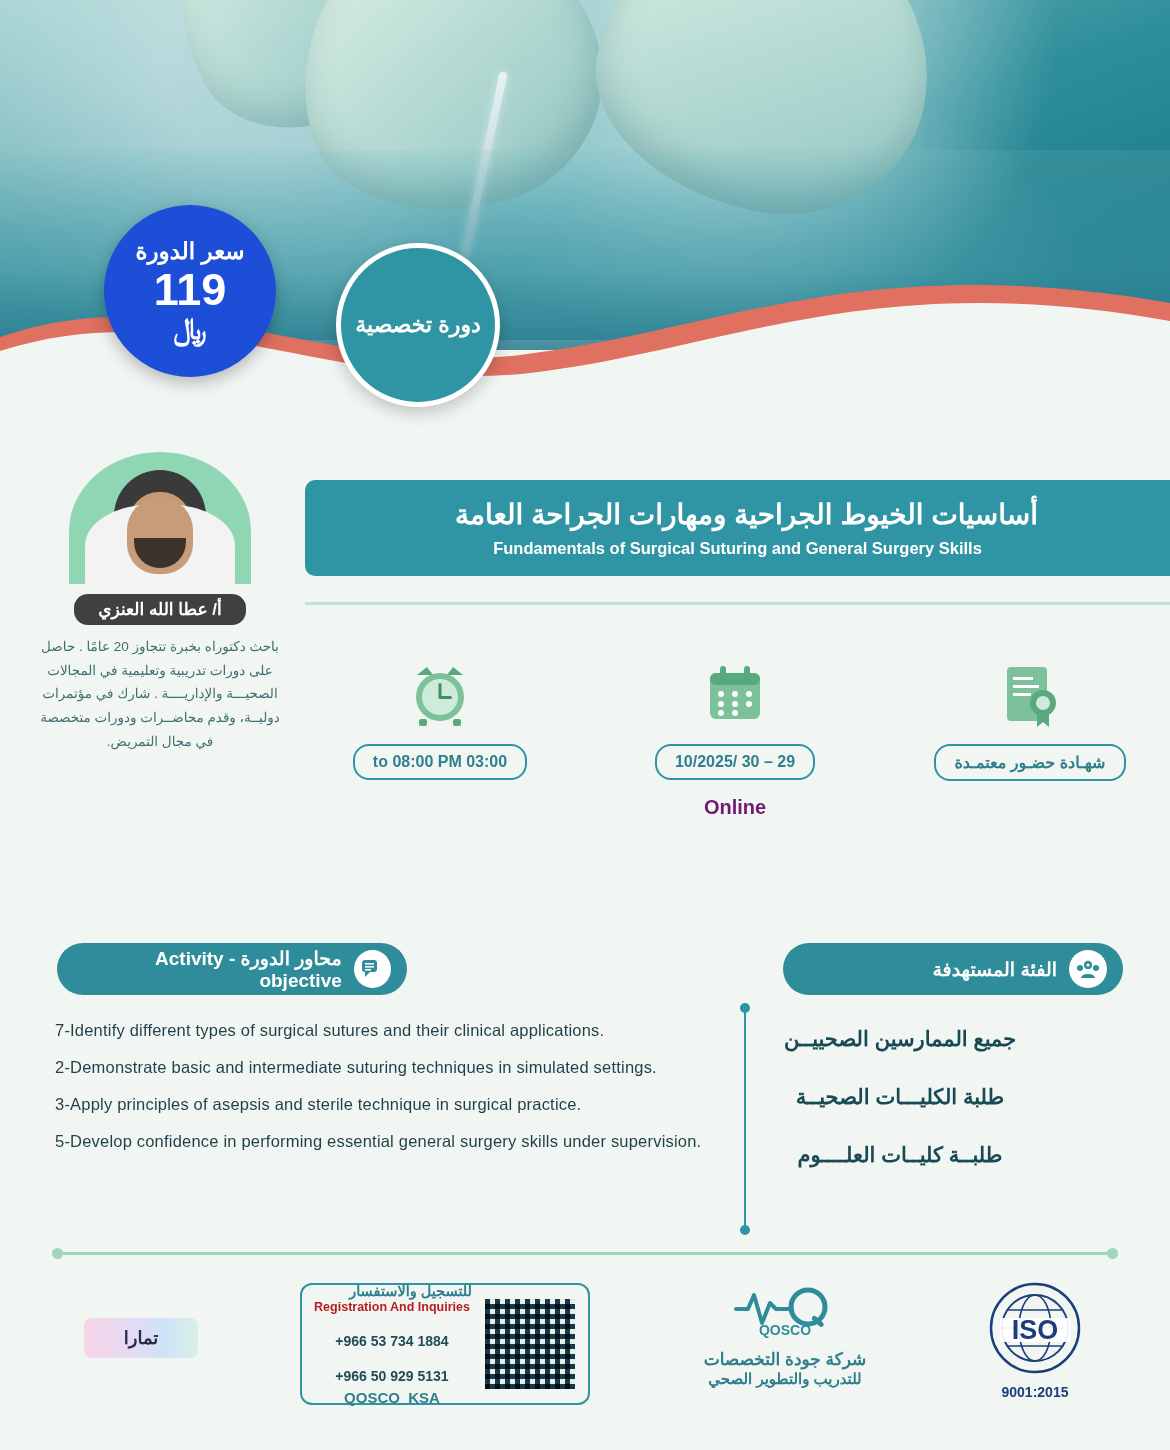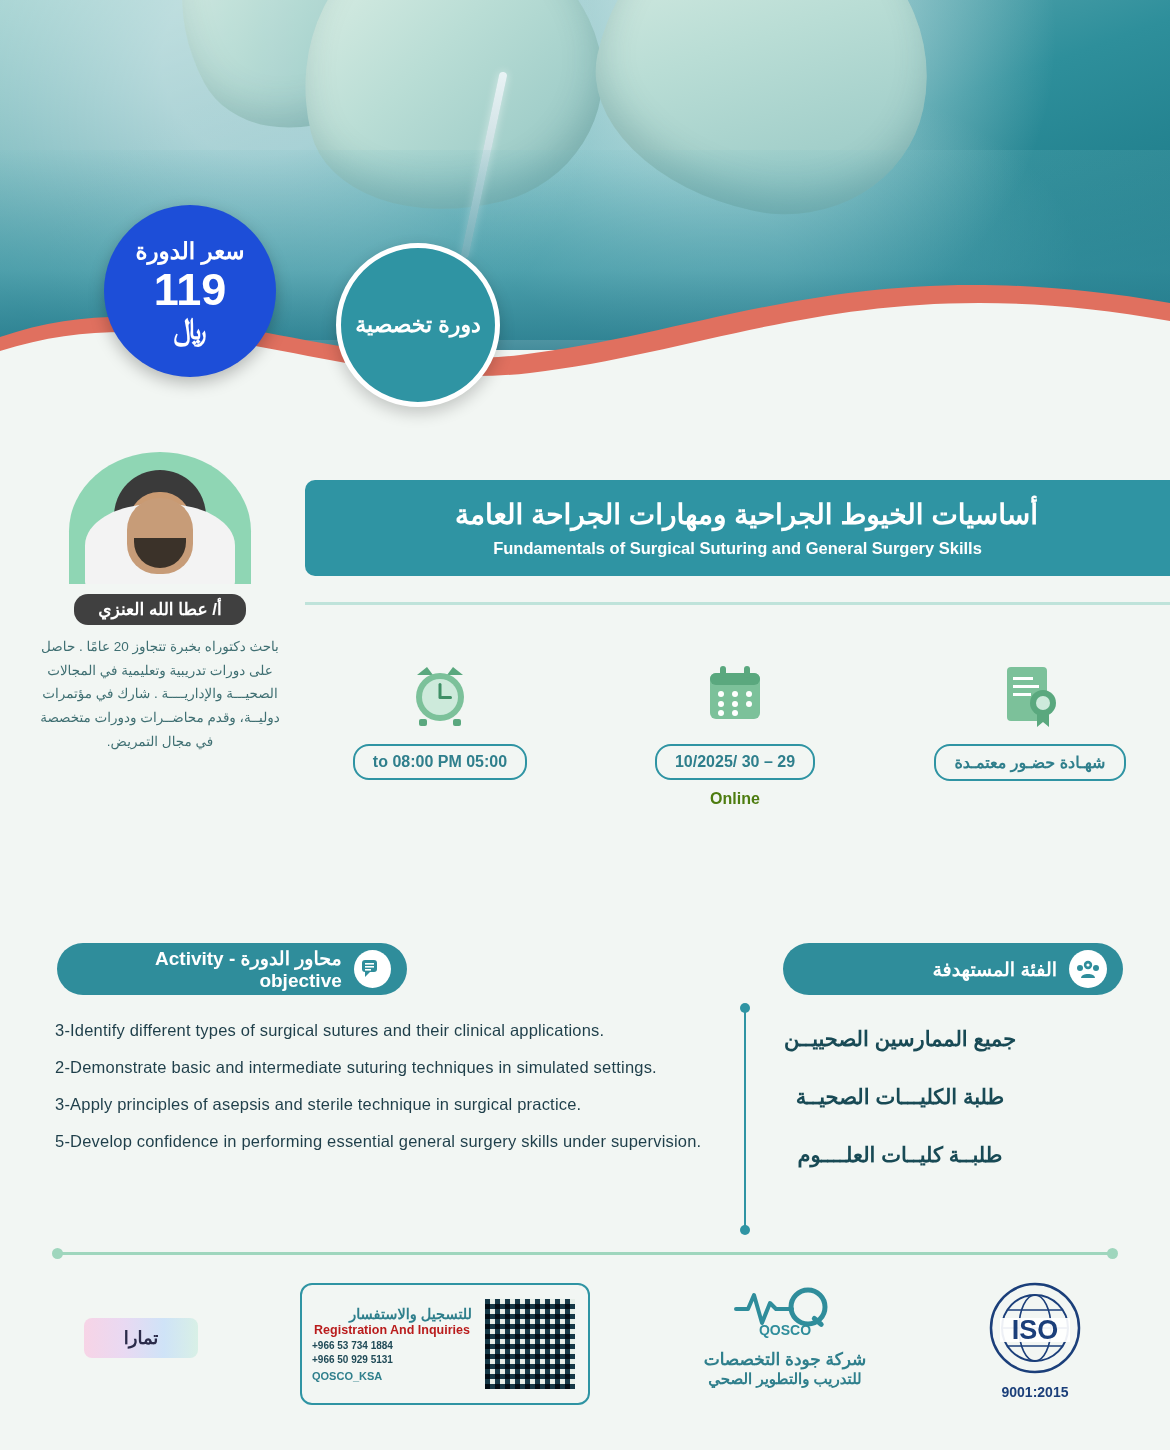--- a/index.html
+++ b/index.html
@@ -140,21 +140,21 @@
     display: flex; justify-content: space-between; direction: rtl;
   }
   .info-item { width: 280px; text-align: center; }
   .info-icon { height: 72px; display: flex; align-items: center; justify-content: center; }
   .info-pill {
     display: inline-block; margin-top: 12px;
     border: 2px solid #2f94a3; border-radius: 16px;
     color: #2f7f8c; font-size: 16px; font-weight: bold;
     padding: 7px 18px; background: #f2f6f3;
   }
-  .info-sub { margin-top: 10px; color: #4d7c0f; font-size: 16px; font-weight: bold; }
+  .info-sub { margin-top: 16px; color: #701a75; font-size: 20px; font-weight: bold; }
 
   
   .sec-head {
     position: absolute; height: 52px; border-radius: 26px;
     background: #2f8d9b; color: #fff;
     display: flex; align-items: center; gap: 12px;
     padding: 0 16px;
     font-size: 19px; font-weight: bold;
   }
   .sec-head .circle {
@@ -221,22 +221,22 @@
     width: 96px; height: 96px; flex: 0 0 96px;
     background:
       repeating-linear-gradient(90deg,#173a4a 0 5px,#f2f6f3 5px 10px),
       repeating-linear-gradient(0deg,#173a4a 0 5px,#f2f6f3 5px 10px);
     background-blend-mode: multiply;
     border: 3px solid #f2f6f3;
   }
   .contact-txt { flex: 1; text-align: right; }
   .contact-txt .l1 { color: #2f7f8c; font-size: 14.5px; font-weight: bold; }
   .contact-txt .l2 { color: #b91c1c; font-size: 12.5px; font-weight: bold; direction: ltr; text-align: center; margin-top: 1px; }
-  .contact-txt .ph { color: #1f4a57; font-size: 10px; font-weight: bold; direction: ltr; text-align: left; margin-top: 3px; }
-  .contact-txt .soc { color: #2f7f8c; font-size: 11px; font-weight: bold; direction: ltr; text-align: left; margin-top: 5px; }
+  .contact-txt .ph { color: #1f4a57; font-size: 14px; font-weight: bold; direction: ltr; text-align: center; margin-top: 19px; }
+  .contact-txt .soc { color: #2f7f8c; font-size: 15px; font-weight: bold; direction: ltr; text-align: center; margin-top: 5px; }
 
   .qosco {
     position: absolute; left: 640px; top: 1283px; width: 290px; text-align: center;
   }
   .qosco .ar1 { color: #2f7f8c; font-size: 17px; font-weight: bold; margin-top: 6px; }
   .qosco .ar2 { color: #2f7f8c; font-size: 15px; font-weight: bold; }
 
   .iso {
     position: absolute; left: 945px; top: 1278px; width: 180px; text-align: center;
   }
@@ -334,40 +334,40 @@
         <path d="M10 12 L20 4 L26 12 Z" fill="#5aa87e"></path>
         <path d="M56 12 L46 4 L40 12 Z" fill="#5aa87e"></path>
         <circle cx="33" cy="34" r="24" fill="#7cc19a"></circle>
         <circle cx="33" cy="34" r="18" fill="#cdeadb"></circle>
         <rect x="31.5" y="20" width="3" height="16" rx="1.5" fill="#3f8f66"></rect>
         <rect x="33" y="33" width="12" height="3" rx="1.5" fill="#3f8f66"></rect>
         <rect x="12" y="56" width="8" height="7" rx="2" fill="#5aa87e"></rect>
         <rect x="46" y="56" width="8" height="7" rx="2" fill="#5aa87e"></rect>
       </svg>
     </div>
-    <div class="info-pill">05:00 to 08:00 PM</div>
+    <div class="info-pill">03:00 to 08:00 PM</div>
   </div>
 
 </div>
 
 <div class="sec-head" id="objectives-head">
   <span class="circle">
     <svg width="22" height="22" viewBox="0 0 22 22">
       <rect x="1" y="2" width="15" height="12" rx="3" fill="#2f8d9b"></rect>
       <path d="M4 14 L4 19 L9 14 Z" fill="#2f8d9b"></path>
       <rect x="4" y="5" width="9" height="1.6" fill="#fff"></rect>
       <rect x="4" y="8" width="9" height="1.6" fill="#fff"></rect>
       <rect x="4" y="11" width="6" height="1.6" fill="#fff"></rect>
     </svg>
   </span>
   <span>محاور الدورة - Activity objective</span>
 </div>
 
 <div class="obj-list">
-  <div class="obj-item">3-Identify different types of surgical sutures and their clinical applications.</div>
+  <div class="obj-item">7-Identify different types of surgical sutures and their clinical applications.</div>
   <div class="obj-item">2-Demonstrate basic and intermediate suturing techniques in simulated settings.</div>
   <div class="obj-item">3-Apply principles of asepsis and sterile technique in surgical practice.</div>
   <div class="obj-item">5-Develop confidence in performing essential general surgery skills under supervision.</div>
 </div>
 
 <div class="divider-v"></div>
 
 <div class="sec-head" id="target-head">
   <span class="circle">
     <svg width="24" height="22" viewBox="0 0 24 22">

